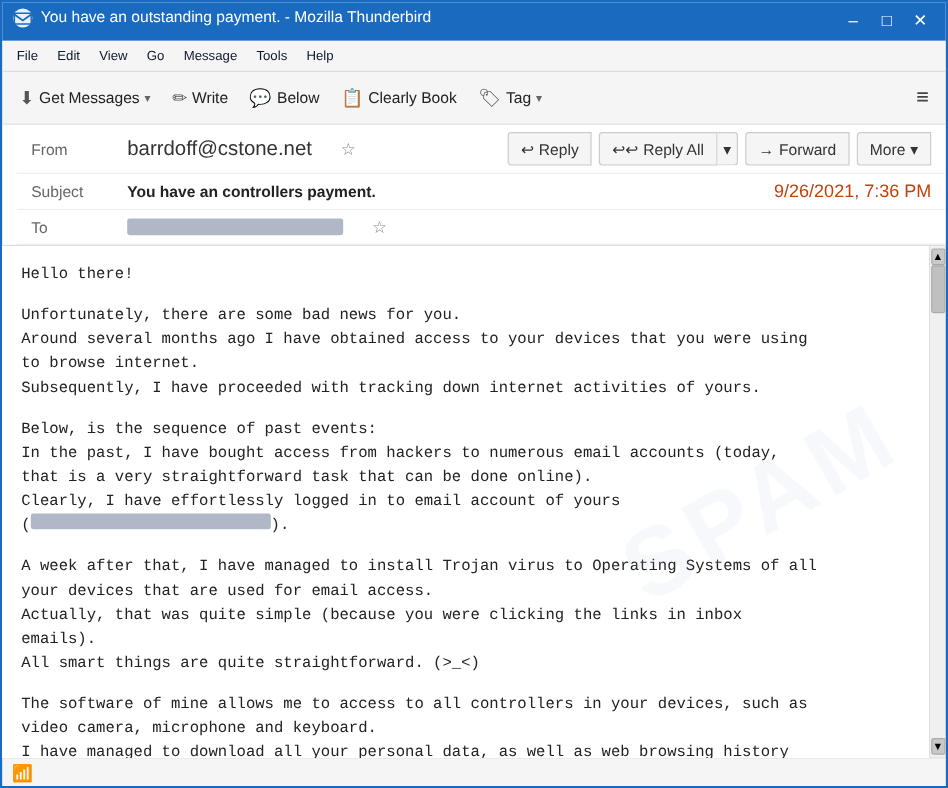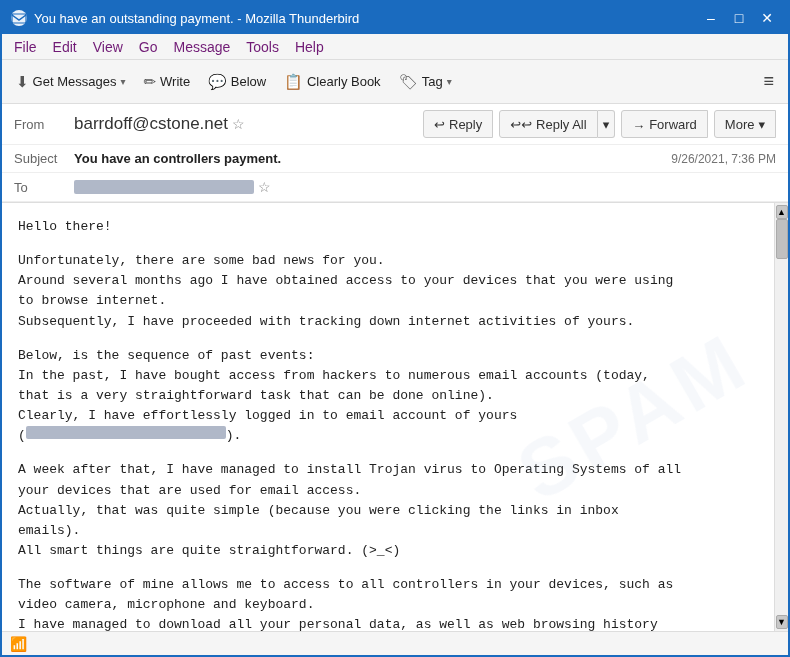--- a/index.html
+++ b/index.html
@@ -19,21 +19,20 @@
       border: 2px solid #1a6bbf;
       display: flex;
       flex-direction: column;
       background: #fff;
     }
 
     .title-bar {
       background: #1a6bbf;
       color: white;
       display: flex;
-      align-items: center;
       padding: 4px 8px;
       height: 32px;
       flex-shrink: 0;
     }
 
     .title-bar-icon {
       width: 18px;
       height: 18px;
       margin-right: 6px;
       flex-shrink: 0;
@@ -73,22 +72,22 @@
       border-bottom: 1px solid #ddd;
       display: flex;
       align-items: center;
       padding: 2px 4px;
       height: 26px;
       flex-shrink: 0;
     }
 
     .menu-item {
       padding: 2px 8px;
-      font-size: 14px;
-      color: #701a75;
+      font-size: 11px;
+      color: #0f172a;
       cursor: pointer;
       border-radius: 2px;
     }
 
     
     .toolbar {
       background: #f5f5f5;
       border-bottom: 1px solid #ddd;
       display: flex;
       align-items: center;
@@ -141,21 +140,22 @@
       border-bottom: 1px solid #ddd;
       padding: 0;
       flex-shrink: 0;
     }
 
     .email-meta-bar {
       display: flex;
       align-items: center;
       padding: 6px 12px;
       border-bottom: 1px solid #eee;
-      gap: 0;
+      gap: 20px;
+      margin-left: 12px;
     }
 
     .email-action-buttons {
       margin-left: auto;
       display: flex;
       align-items: center;
       gap: 2px;
     }
 
     .action-btn {
@@ -200,22 +200,22 @@
     }
 
     .subject-value {
       font-weight: bold;
       color: #222;
       font-size: 13px;
     }
 
     .date-value {
       margin-left: auto;
-      color: #737373;
-      font-size: 12px;
+      color: #c2410c;
+      font-size: 15px;
       text-align: center;
     }
 
     .star-icon {
       color: #888;
       font-size: 14px;
       cursor: pointer;
       margin-left: 4px;
     }
 

